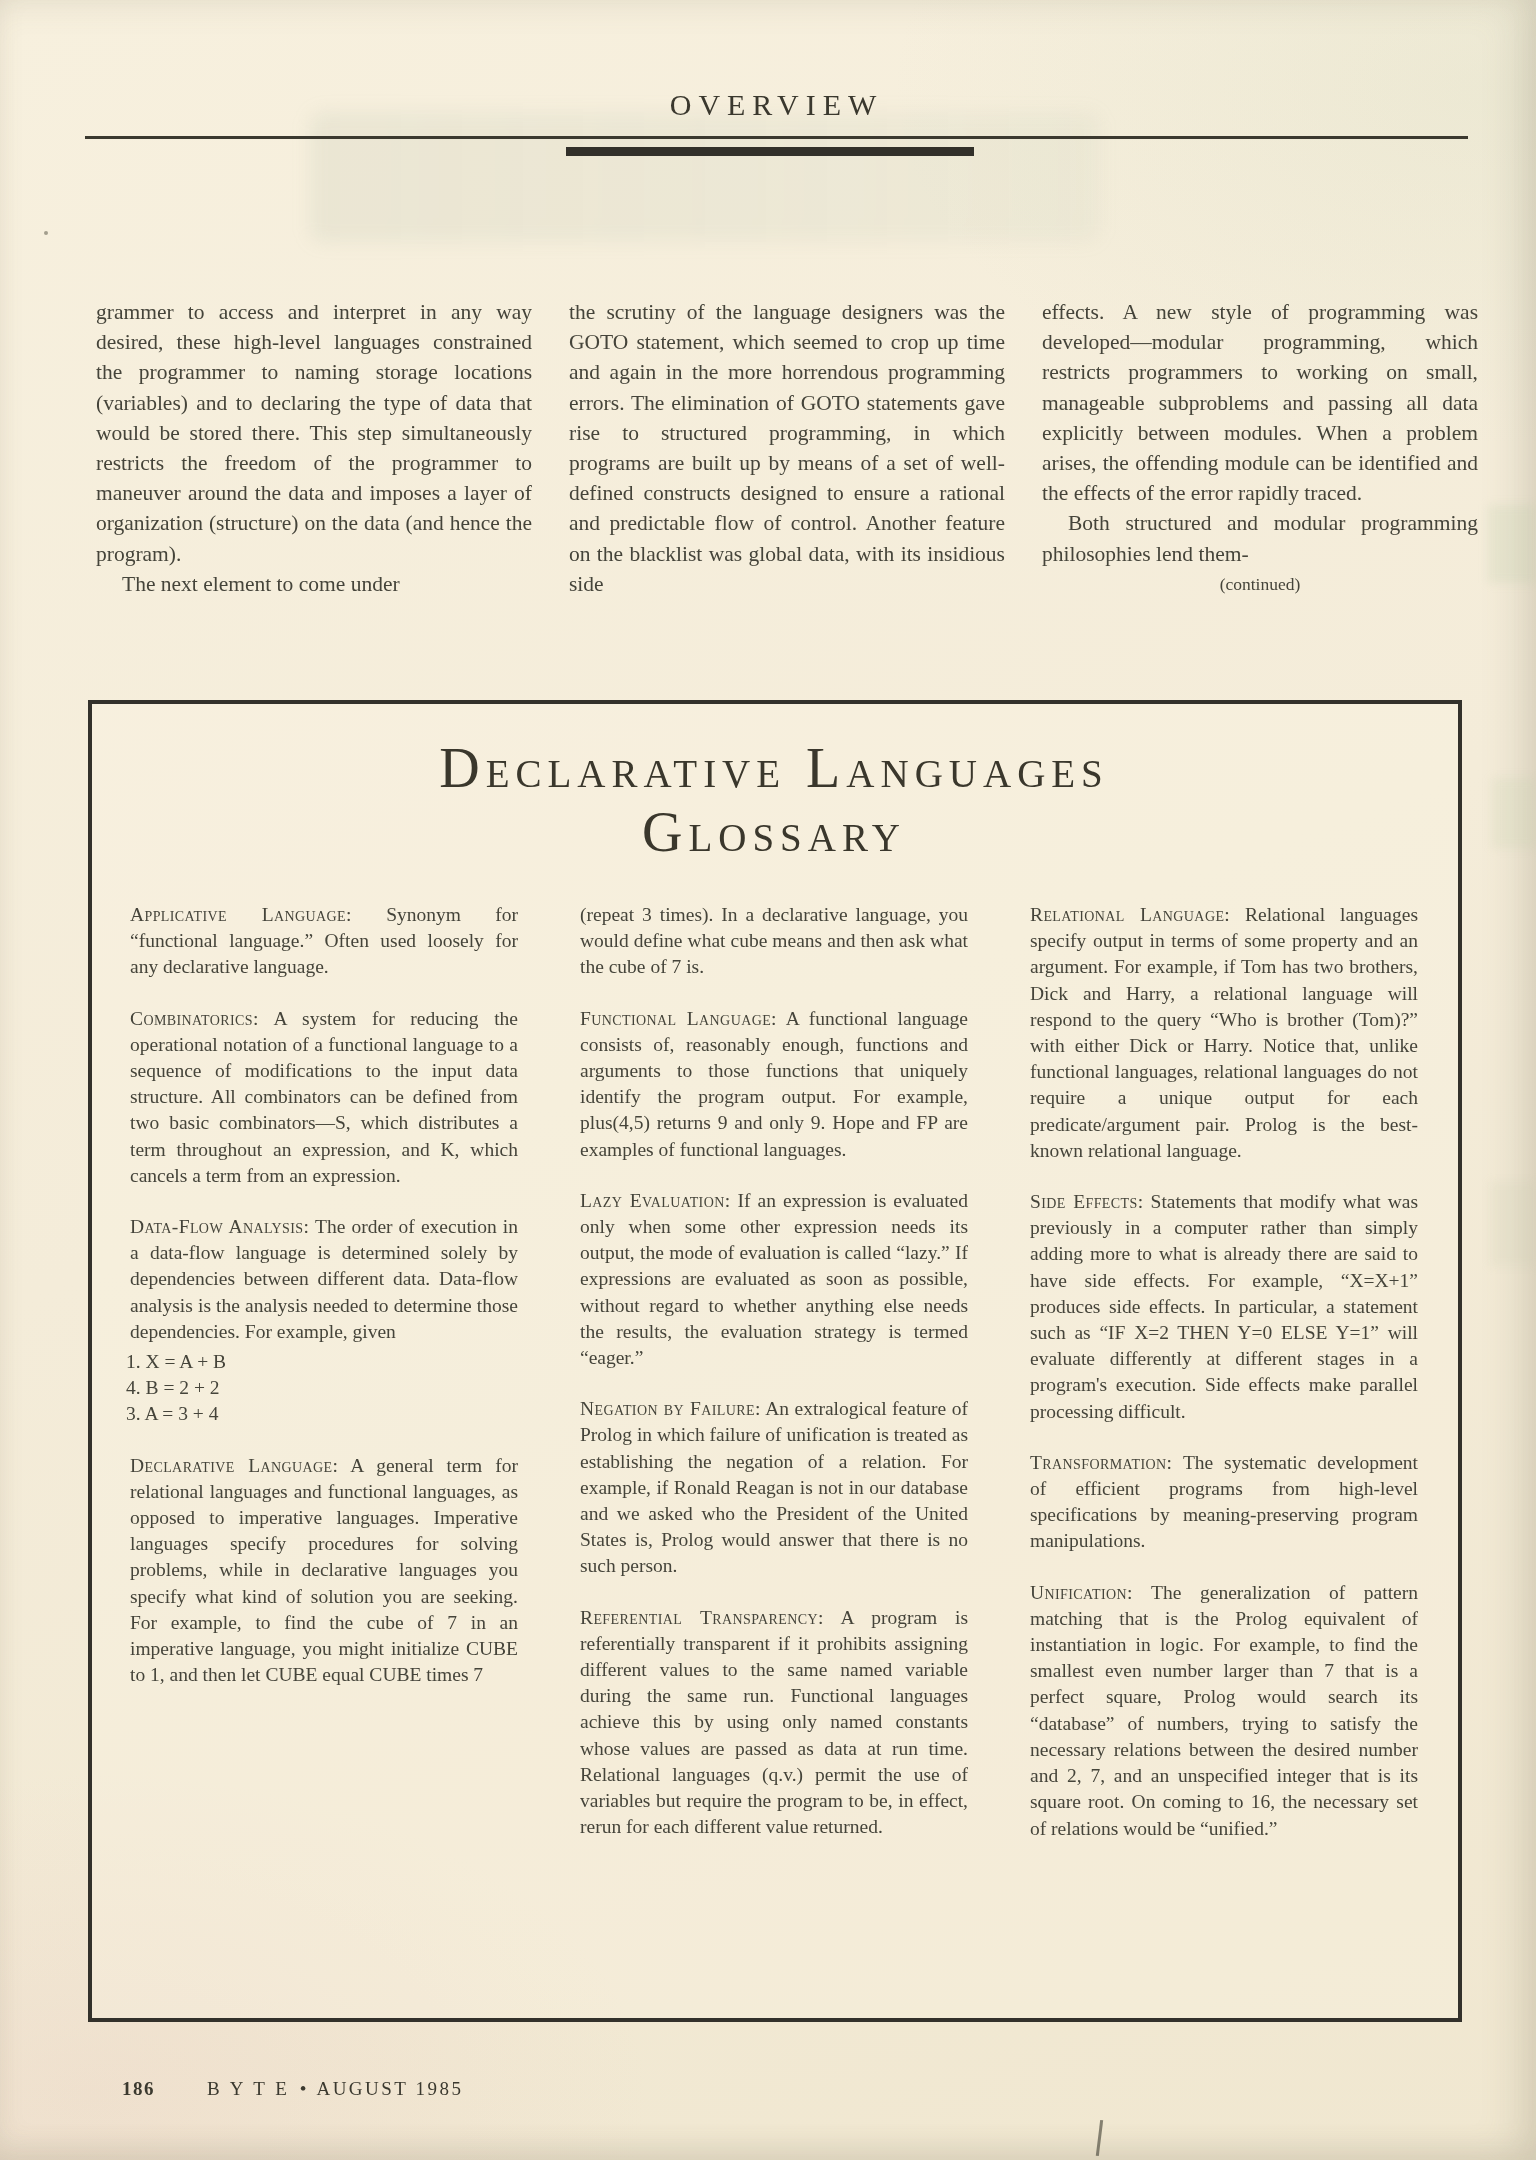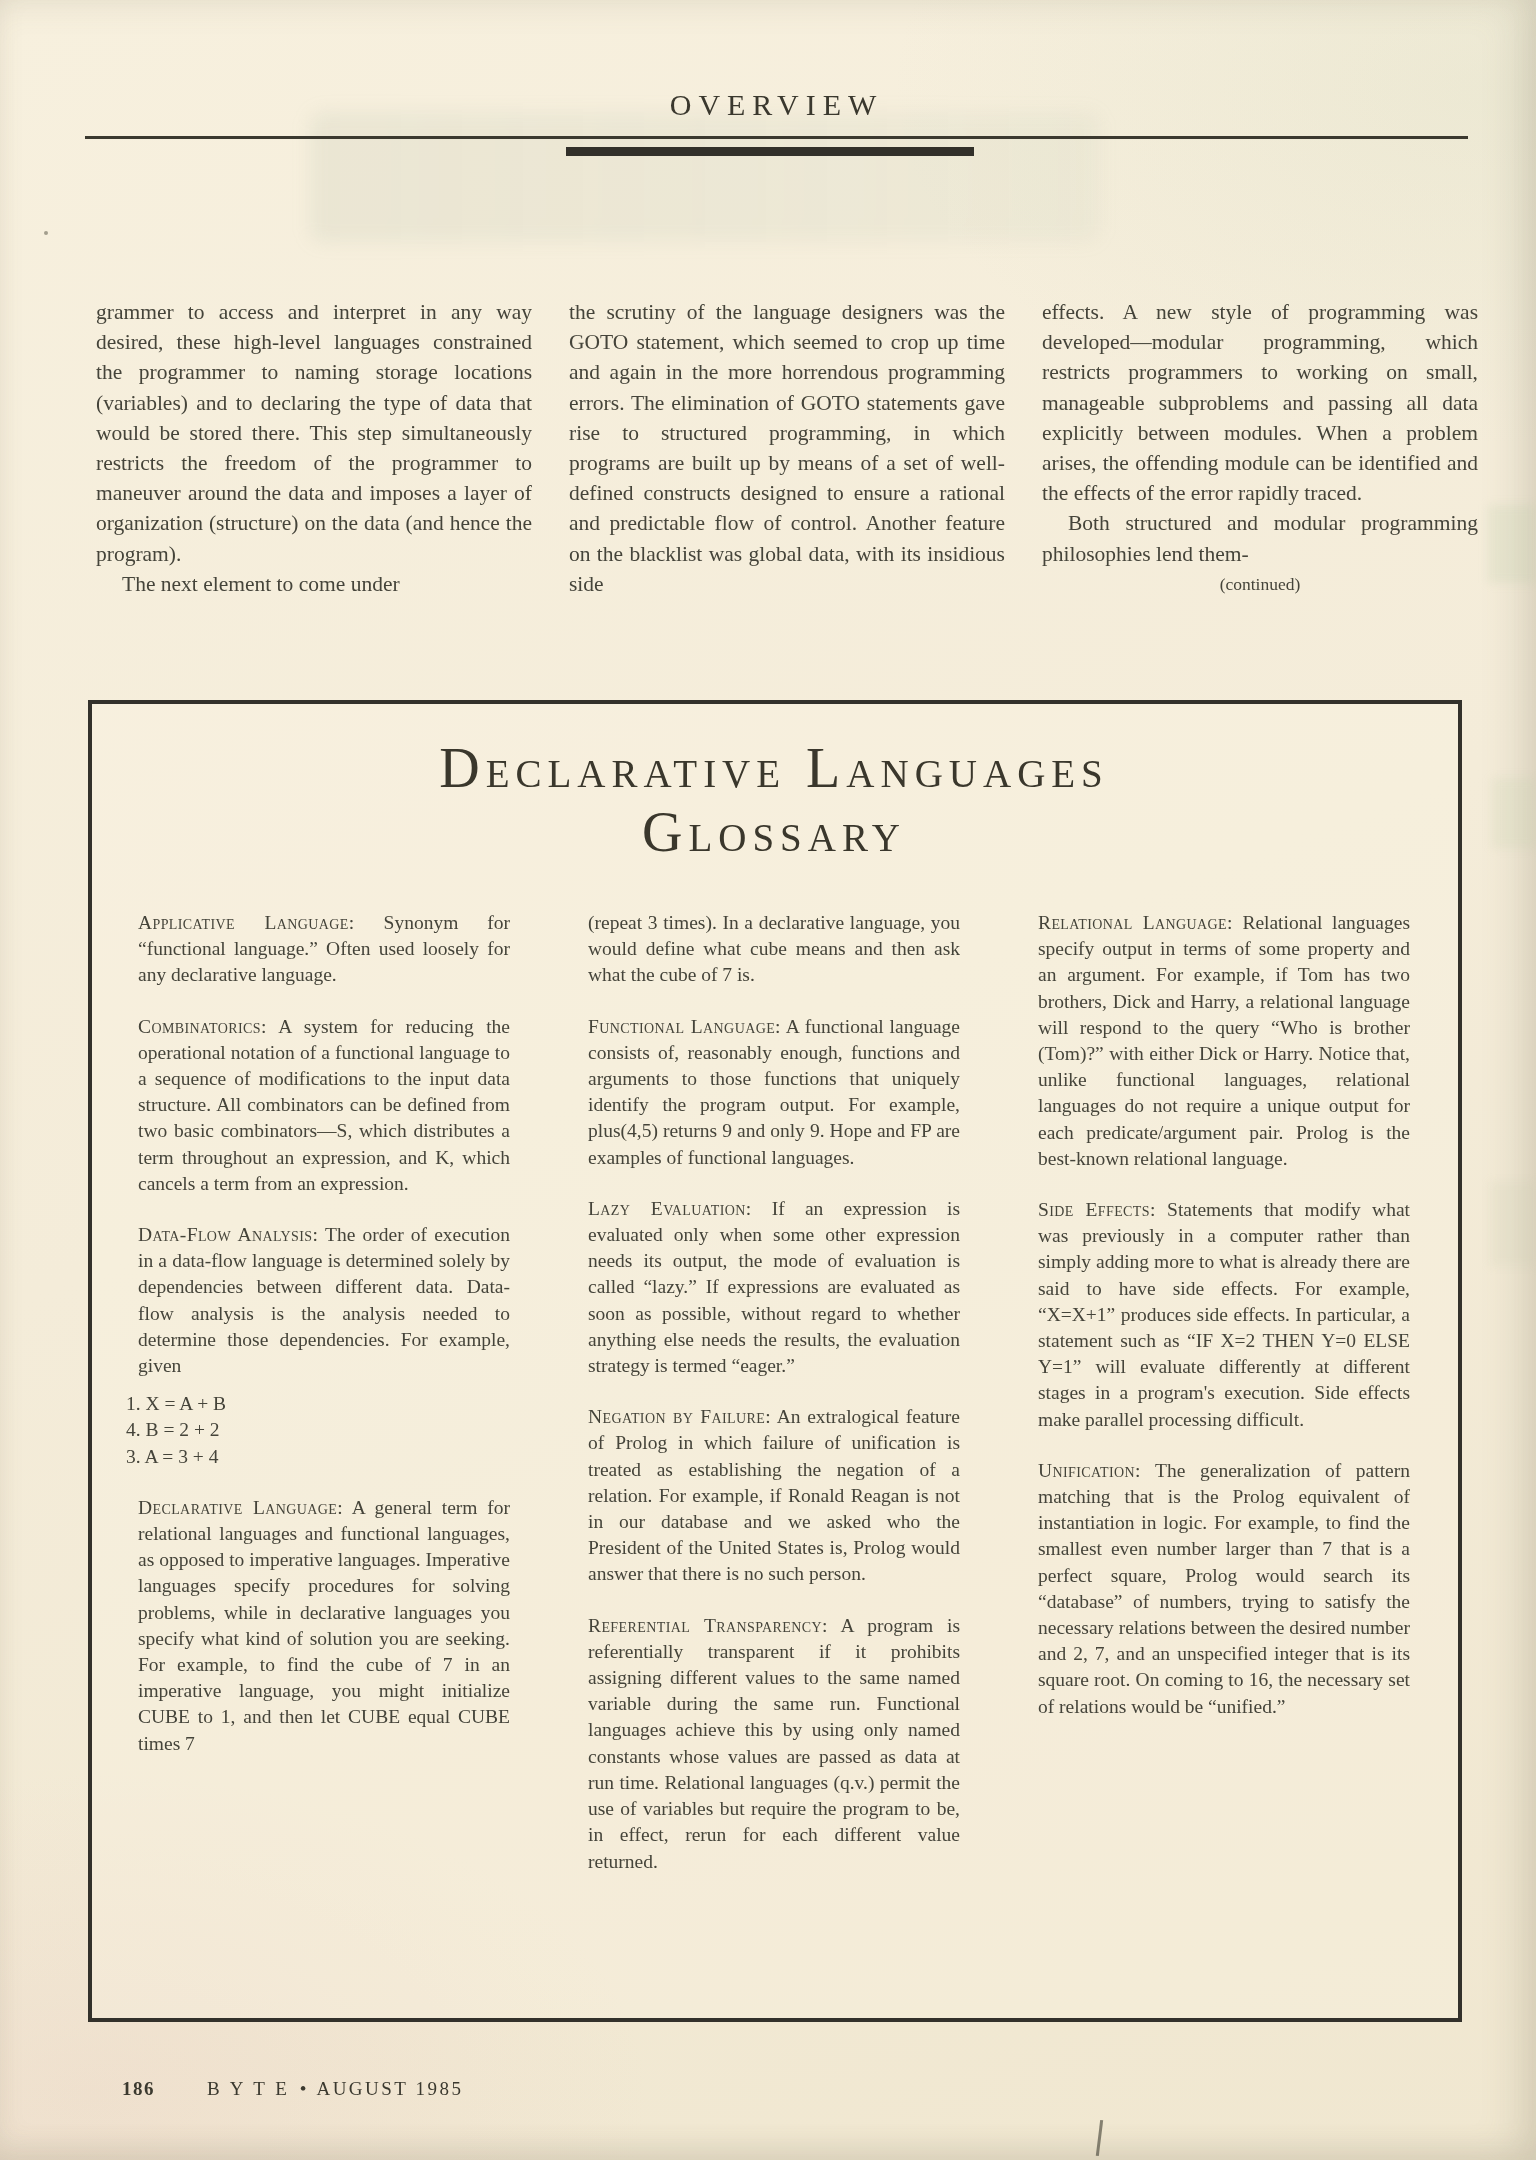--- a/index.html
+++ b/index.html
@@ -31,21 +31,21 @@
     position:absolute; top:700px; left:88px; width:1374px; height:1322px;
     box-sizing:border-box; border:4px solid #33312b; padding:24px 36px 0 34px;
     background: rgba(252,246,229,0.30);
   }
   .g-title { margin:8px 0 13px; text-align:center; font-weight:normal; color:#3a372c;
     font-variant:small-caps; font-size:56px; line-height:64px; letter-spacing:6px; }
   .g-line { display:block; }
   .g-cols { display:flex; gap:54px; margin-top:34px; }
   .g-col { flex:1; font-size:19.5px; line-height:26.2px; text-align:justify; color:#45443a; }
   .entry { margin-bottom:25px; }
-  .entry p { margin:12px; }
+  .entry p { margin:4px; }
   .term { font-variant:small-caps; letter-spacing:0.4px; }
   .codeline { text-align:left; }
   
   .footer { position:absolute; top:2078px; left:122px; font-size:19px; color:#3b392f; }
   .pagenum { font-weight:bold; letter-spacing:1.5px; margin-right:52px; }
   .mag { letter-spacing:3px; }
   .sep { margin:0 10px; }
   .issue { letter-spacing:2.5px; }
   
   .ghost { position:absolute; pointer-events:none; }
@@ -133,20 +133,23 @@
       </div>
 
       <div class="g-col">
         <div class="entry">
           <p><span class="term">Relational Language:</span> <span>Relational languages specify output in terms of some property and an argument. For example, if Tom has two brothers, Dick and Harry, a relational language will respond to the query “Who is brother (Tom)?” with either Dick or Harry. Notice that, unlike functional languages, relational languages do not require a unique output for each predicate/argument pair. Prolog is the best-known relational language.</span></p>
         </div>
         <div class="entry">
           <p><span class="term">Side Effects:</span> <span>Statements that modify what was previously in a computer rather than simply adding more to what is already there are said to have side effects. For example, “X=X+1” produces side effects. In particular, a statement such as “IF X=2 THEN Y=0 ELSE Y=1” will evaluate differently at different stages in a program's execution. Side effects make parallel processing difficult.</span></p>
         </div>
         <div class="entry">
+          <p><span class="term">Transformation:</span> <span>The systematic development of efficient programs from high-level specifications by meaning-preserving program manipulations.</span></p>
+        </div>
+        <div class="entry">
           <p><span class="term">Unification:</span> <span>The generalization of pattern matching that is the Prolog equivalent of instantiation in logic. For example, to find the smallest even number larger than 7 that is a perfect square, Prolog would search its “database” of numbers, trying to satisfy the necessary relations between the desired number and 2, 7, and an unspecified integer that is its square root. On coming to 16, the necessary set of relations would be “unified.”</span></p>
         </div>
       </div>
 
     </div>
   </div>
 
   <div class="footer">
     <span class="pagenum">186</span><span class="mag">B Y T E</span><span class="sep">•</span><span class="issue">AUGUST 1985</span>
   </div>

